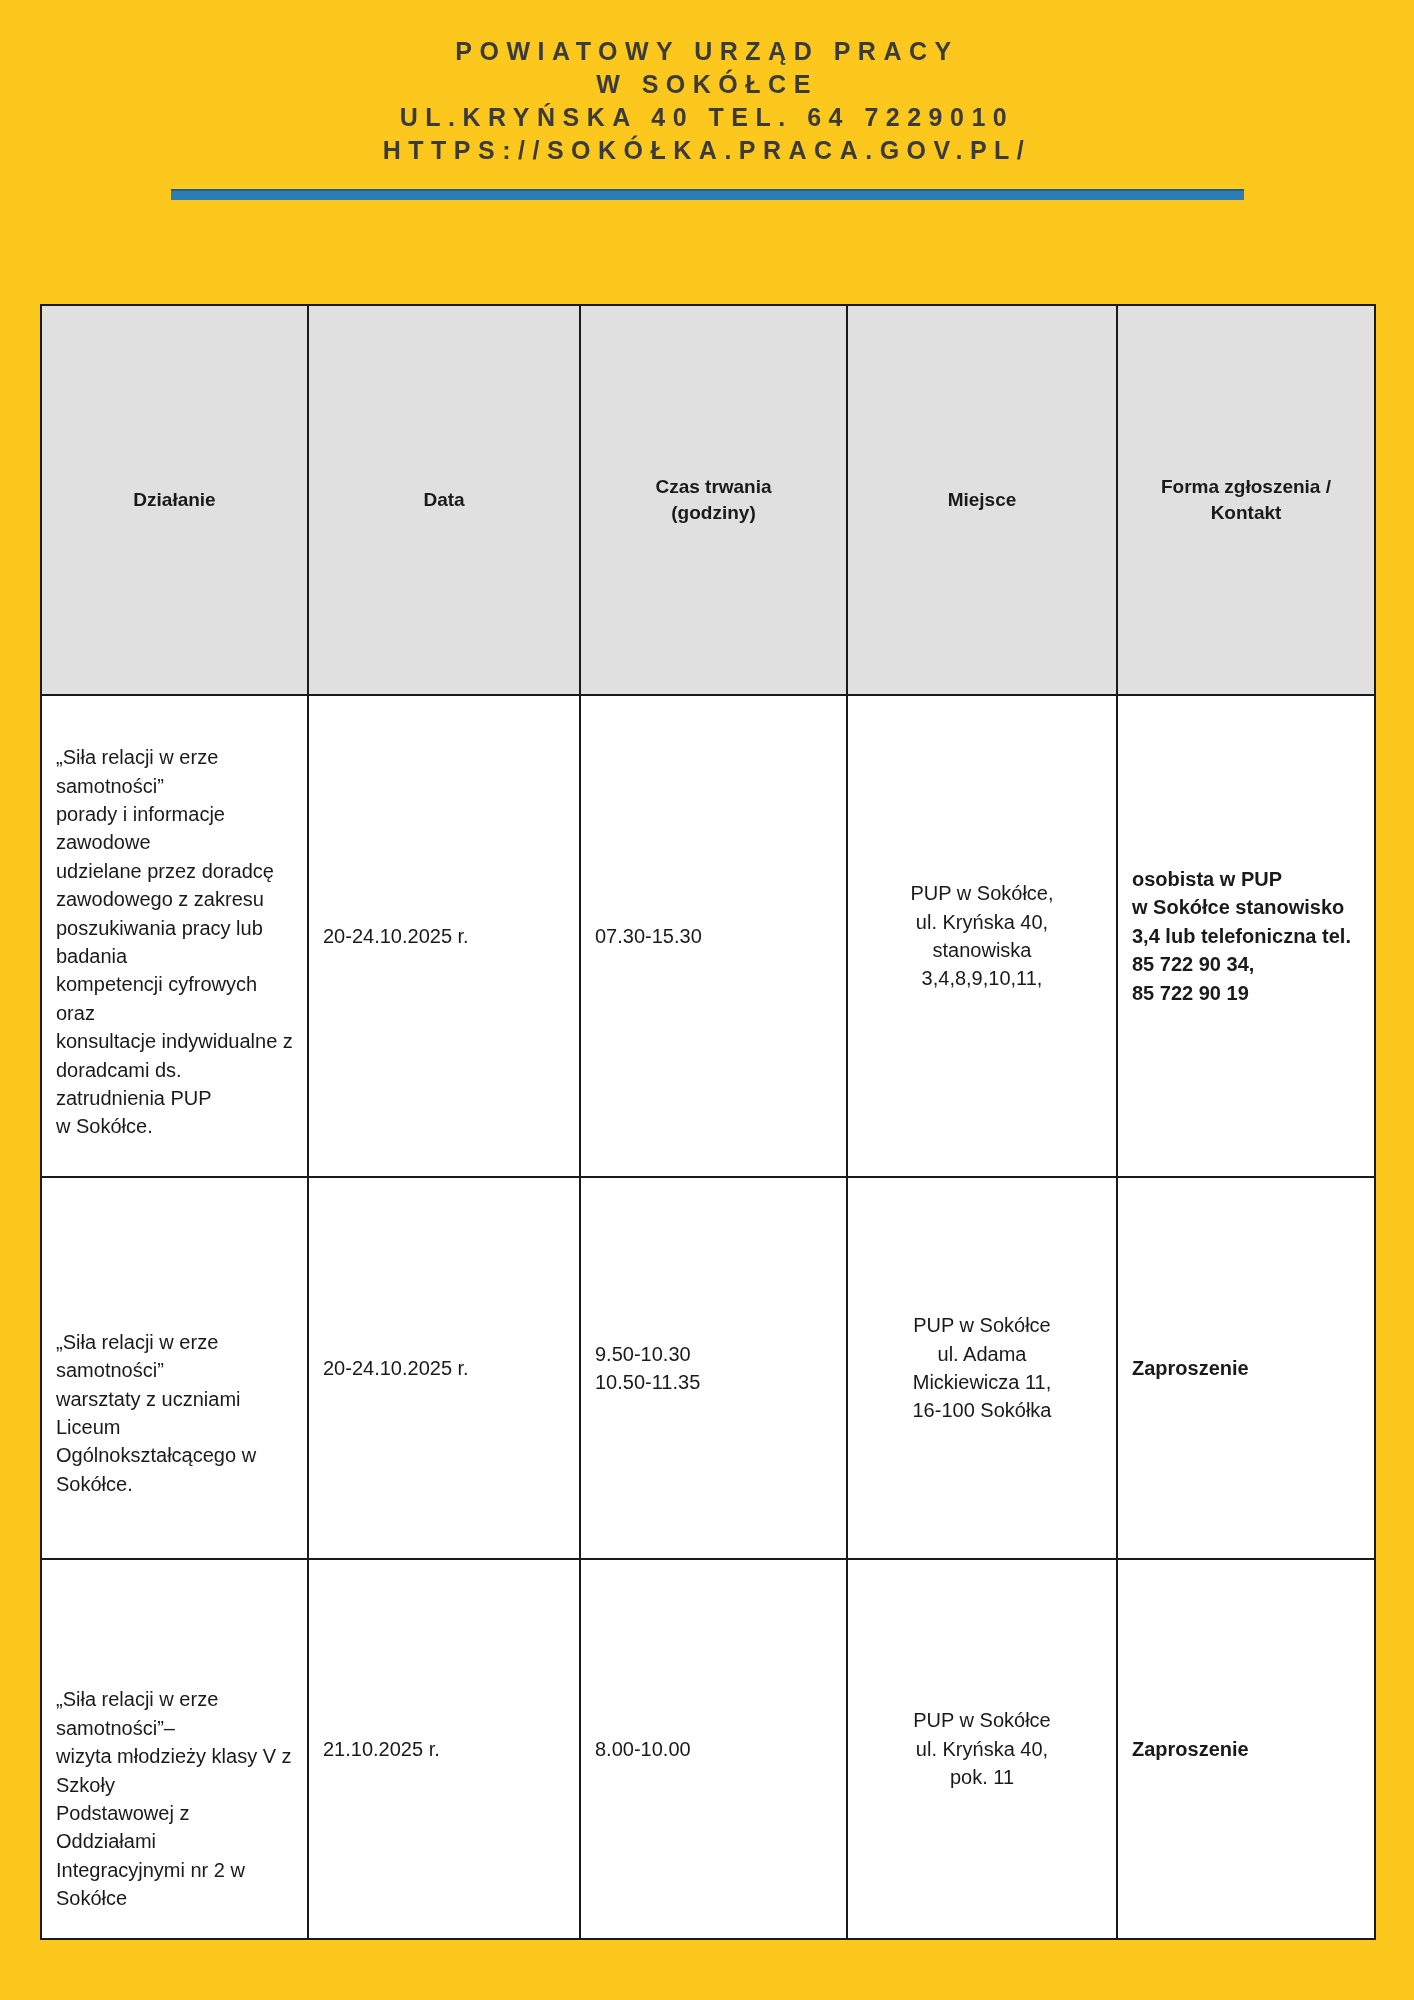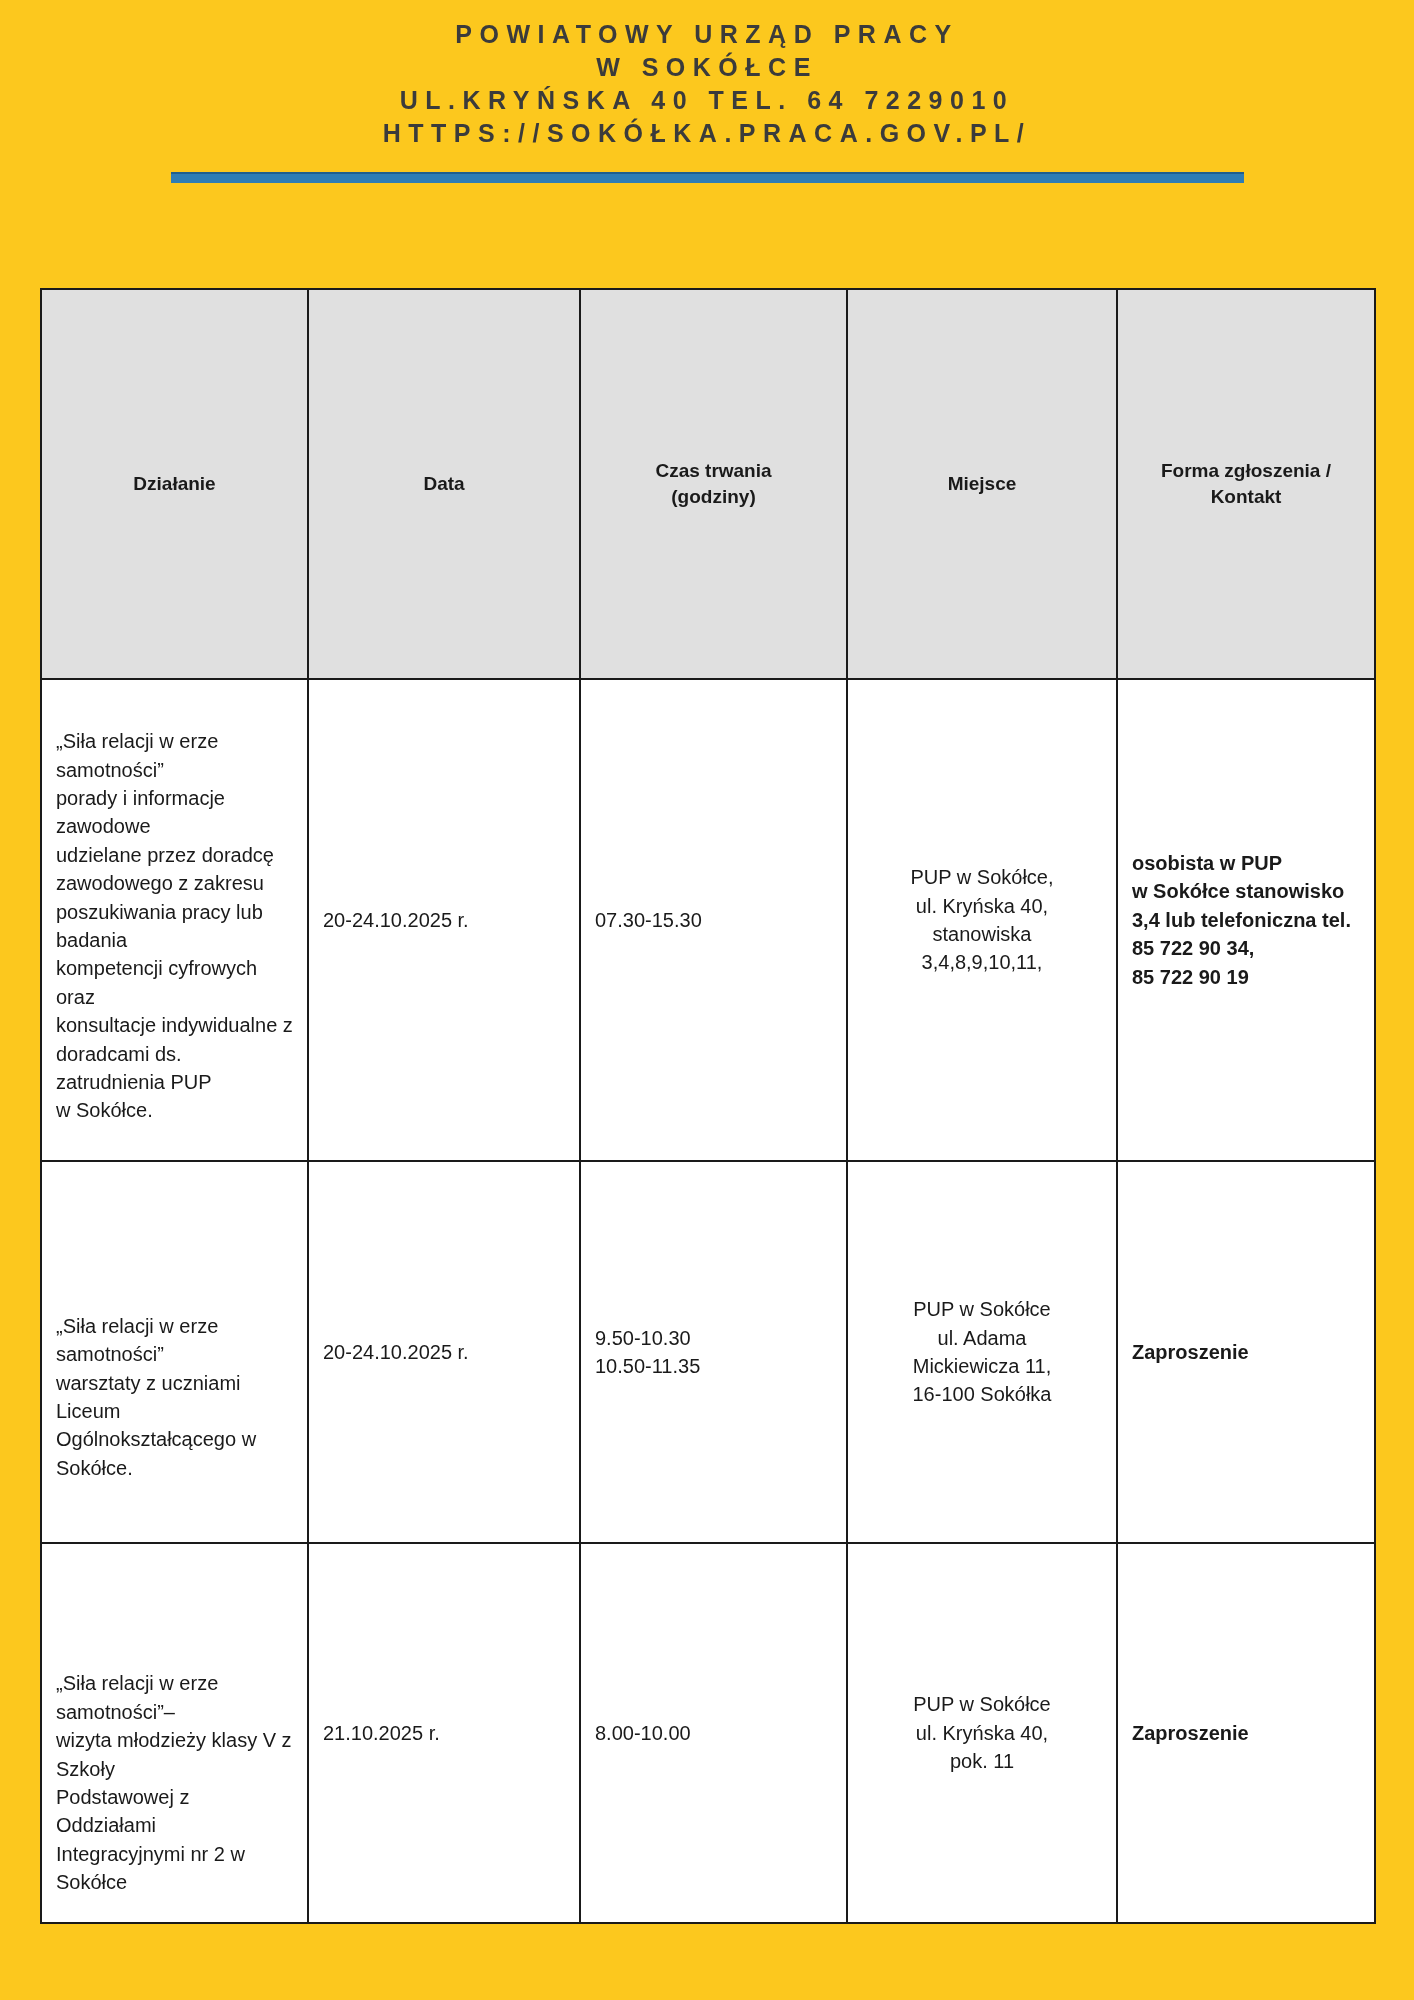--- a/index.html
+++ b/index.html
@@ -16,21 +16,21 @@
   }
   .page {
     position: relative;
     width: 1414px;
     height: 2000px;
     box-sizing: border-box;
   }
 
   
   .header {
-    padding-top: 18px;
+    padding-top: 35px;
     text-align: center;
   }
   .header-line {
     font-weight: bold;
     font-size: 25px;
     letter-spacing: 7.5px;
     line-height: 1.32;
     color: #3b3b3b;
     white-space: pre;
   }
@@ -43,21 +43,21 @@
     width: 1073px;
     height: 9px;
     background: #2E7DB5;
     border-top: 2px solid #1f5f8e;
   }
 
   
   .table-wrap {
     position: absolute;
     left: 40px;
-    top: 288px;
+    top: 304px;
     width: 1334px;
     border-radius: 26px;
   }
   table.schedule {
     border-collapse: collapse;
     width: 1334px;
     table-layout: fixed;
     background: #ffffff;
   }
   table.schedule th,

